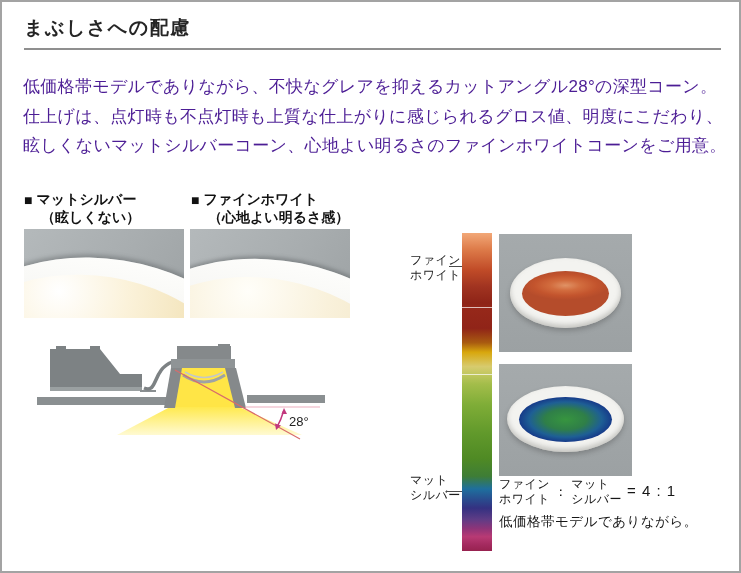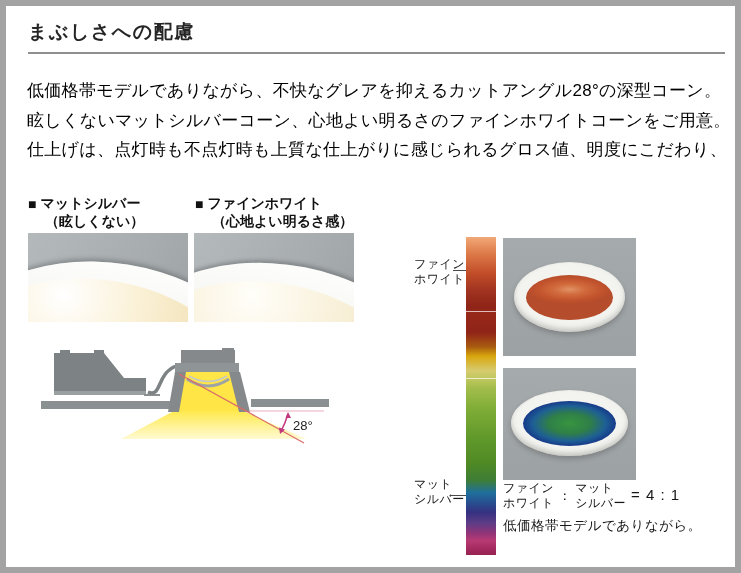--- a/index.html
+++ b/index.html
@@ -1,27 +1,27 @@
 <!DOCTYPE html>
 <html><head>
 <meta charset="utf-8">
 <style>
   * { margin:0; padding:0; box-sizing:border-box; }
   body { background:#fff; font-family:"Liberation Sans","DejaVu Sans",sans-serif; }
   .page { position:relative; width:741px; height:573px; background:#fff;
-          border:6px solid #a3a3a3; overflow:hidden; }
+          border:2px solid #a3a3a3; overflow:hidden; }
 
   
   .title { position:absolute; left:22px; top:13px; font-size:19px; font-weight:bold;
            color:#252525; letter-spacing:1.5px; }
   .title-rule { position:absolute; left:22px; top:46px; width:697px; height:2px; background:#8F8F8F; }
 
   
   .intro { position:absolute; left:21px; top:70px; width:710px; font-size:17px;
-           color:#000000; line-height:29.5px; letter-spacing:0.3px; }
+           color:#4c1d95; line-height:29.5px; letter-spacing:0.3px; }
 
   
   .swatch-label { position:absolute; top:188px; font-size:14px; font-weight:600; color:#111; line-height:18px; }
   .swatch-label .sq { display:inline-block; width:13px; height:13px; background:#161616; margin-right:4px; transform:translateY(1px); }
   .swatch-label .sub { padding-left:17px; font-weight:600; }
   .lbl-ms { left:22px; } .lbl-fw { left:189px; }
 
   
   .photo { position:absolute; top:227px; width:160px; height:89px; overflow:hidden;
            background:linear-gradient(125deg,#B4B9BB 0%,#A8ADAF 55%,#9DA2A4 100%); }
@@ -81,22 +81,22 @@
 </head>
 <body>
 
 <div class="page">
 
   <div class="title">まぶしさへの配慮</div>
   <div class="title-rule"></div>
 
   <div class="intro">
     <div>低価格帯モデルでありながら、不快なグレアを抑えるカットアングル28°の深型コーン。</div>
+    <div>仕上げは、点灯時も不点灯時も上質な仕上がりに感じられるグロス値、明度にこだわり、</div>
     <div>眩しくないマットシルバーコーン、心地よい明るさのファインホワイトコーンをご用意。</div>
-    <div>仕上げは、点灯時も不点灯時も上質な仕上がりに感じられるグロス値、明度にこだわり、</div>
   </div>
 
   <div class="swatch-label lbl-fw">
     <div><span class="sq" style="background:none;width:auto;height:auto;">■</span><span>ファインホワイト</span></div>
     <div class="sub">（心地よい明るさ感）</div>
   </div>
 
   <div class="swatch-label lbl-ms">
     <div><span class="sq" style="background:none;width:auto;height:auto;">■</span><span>マットシルバー</span></div>
     <div class="sub">（眩しくない）</div>

